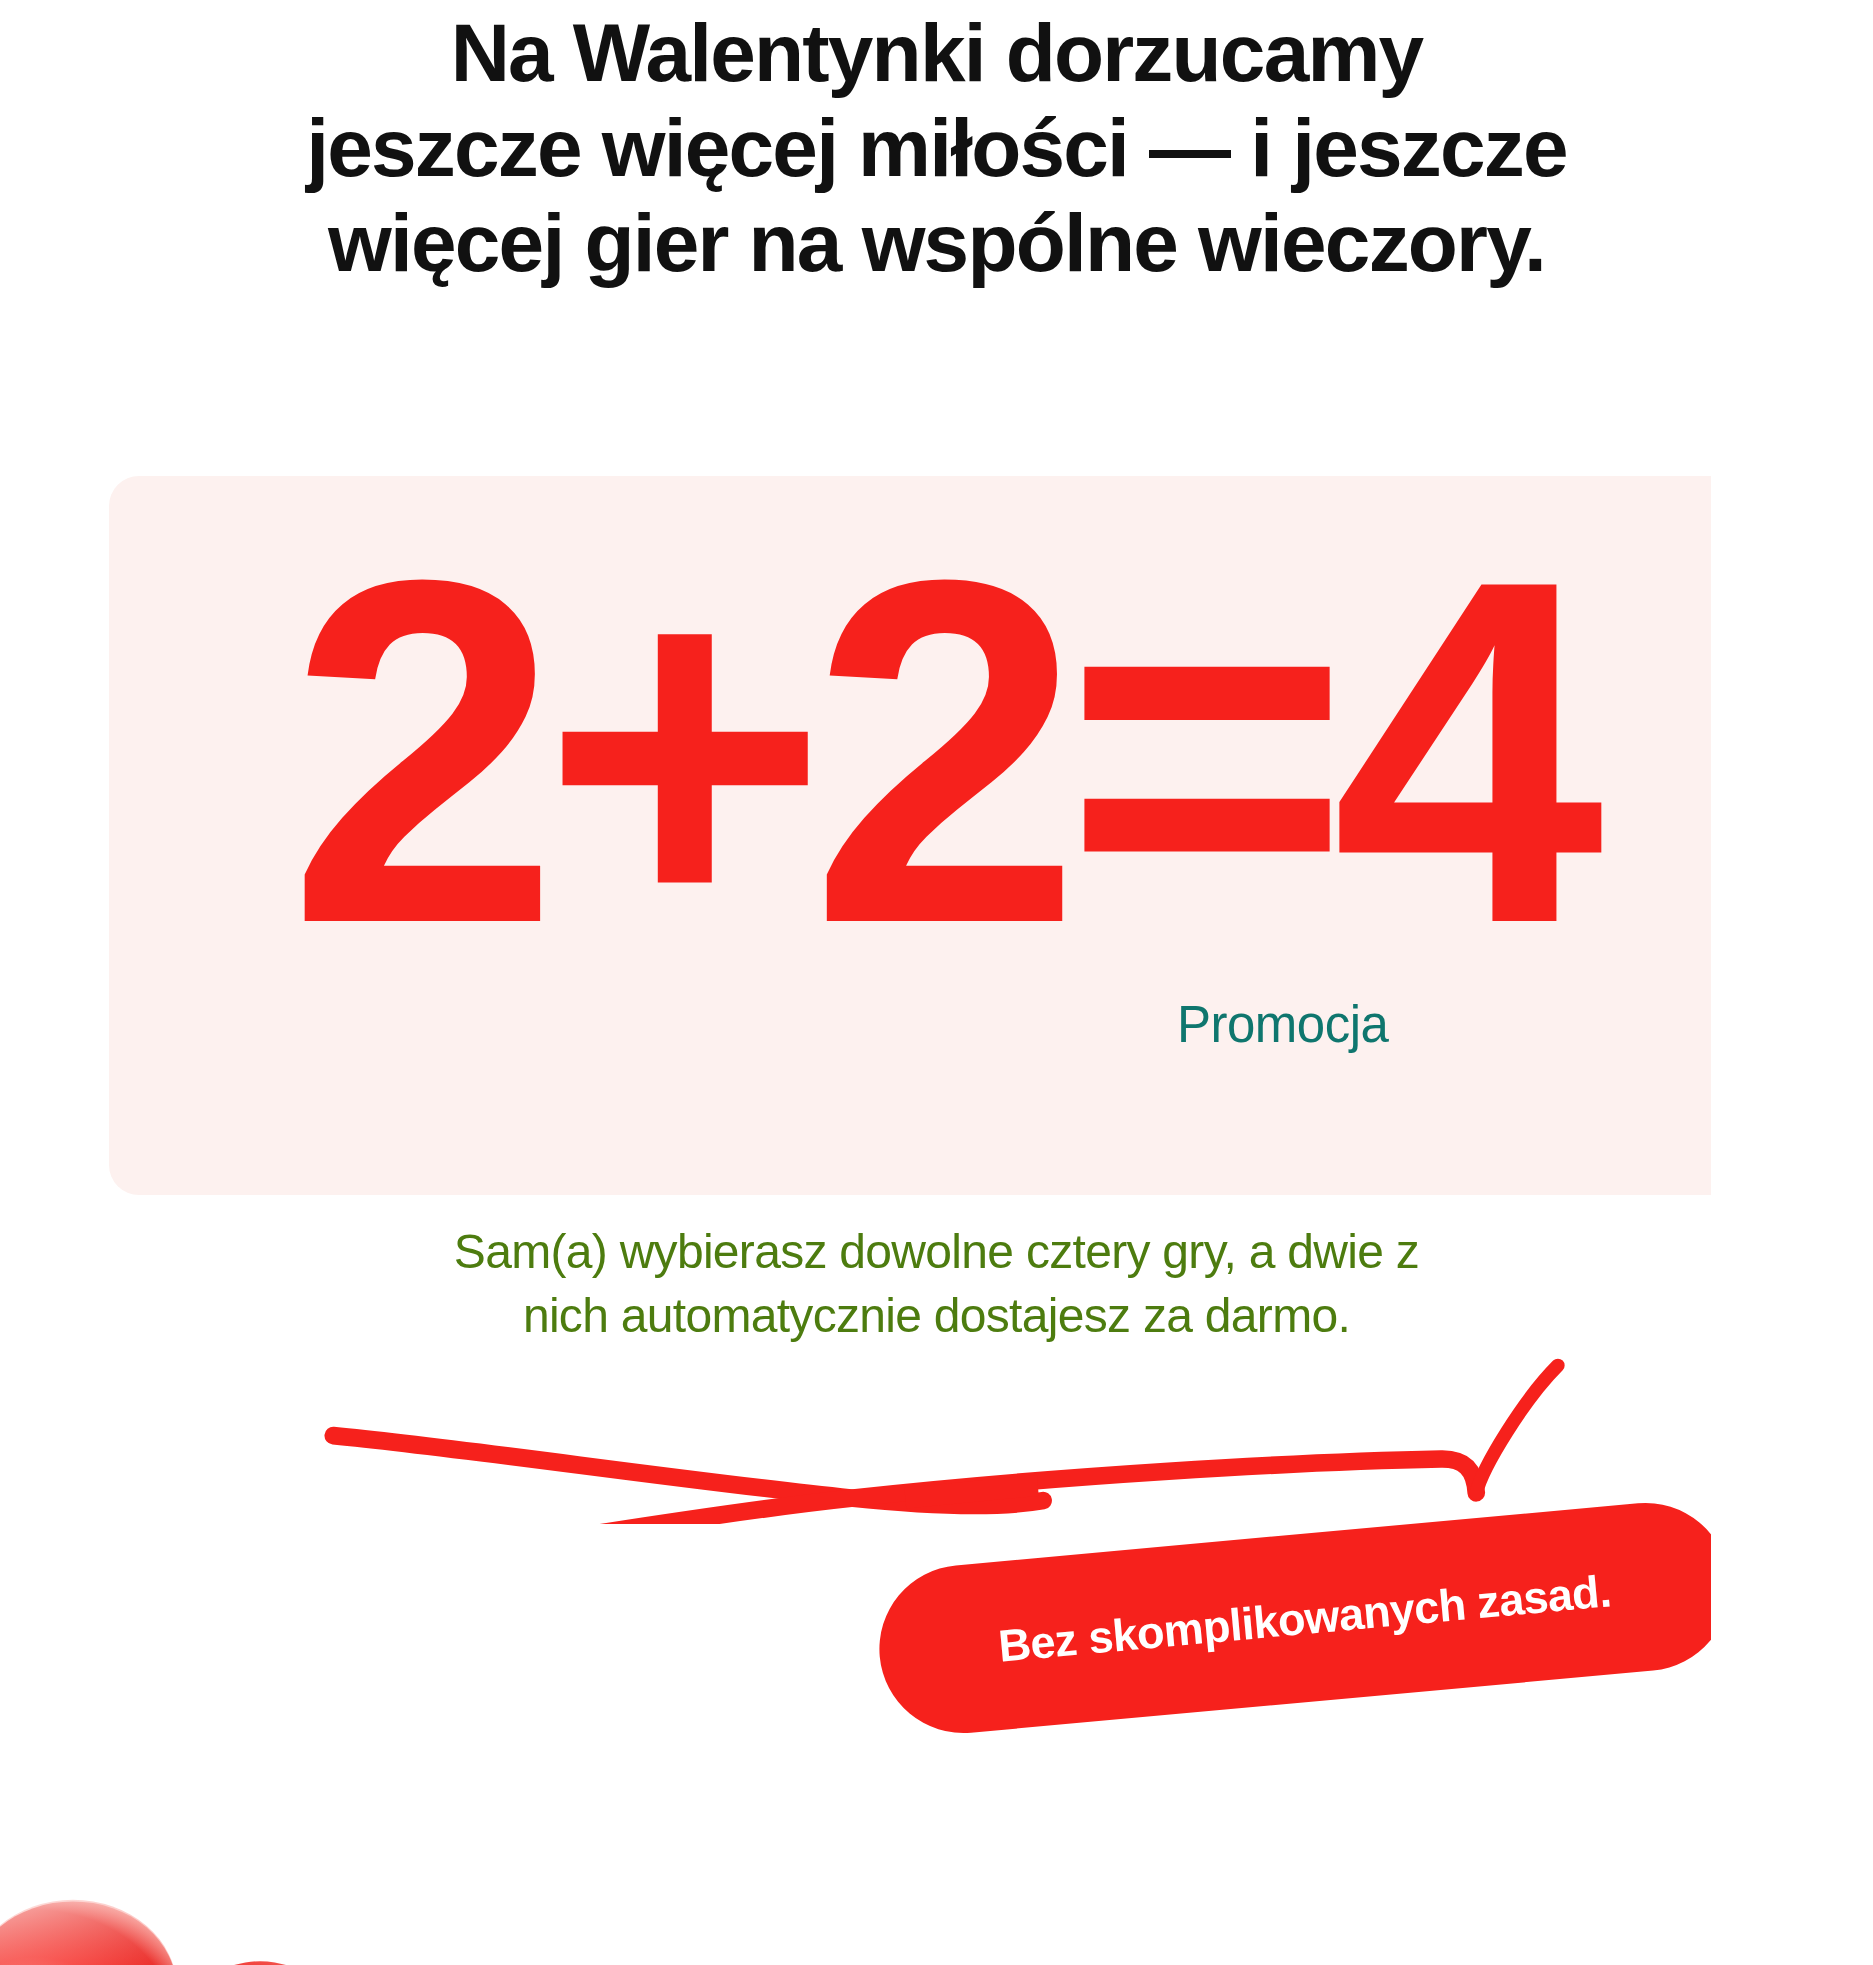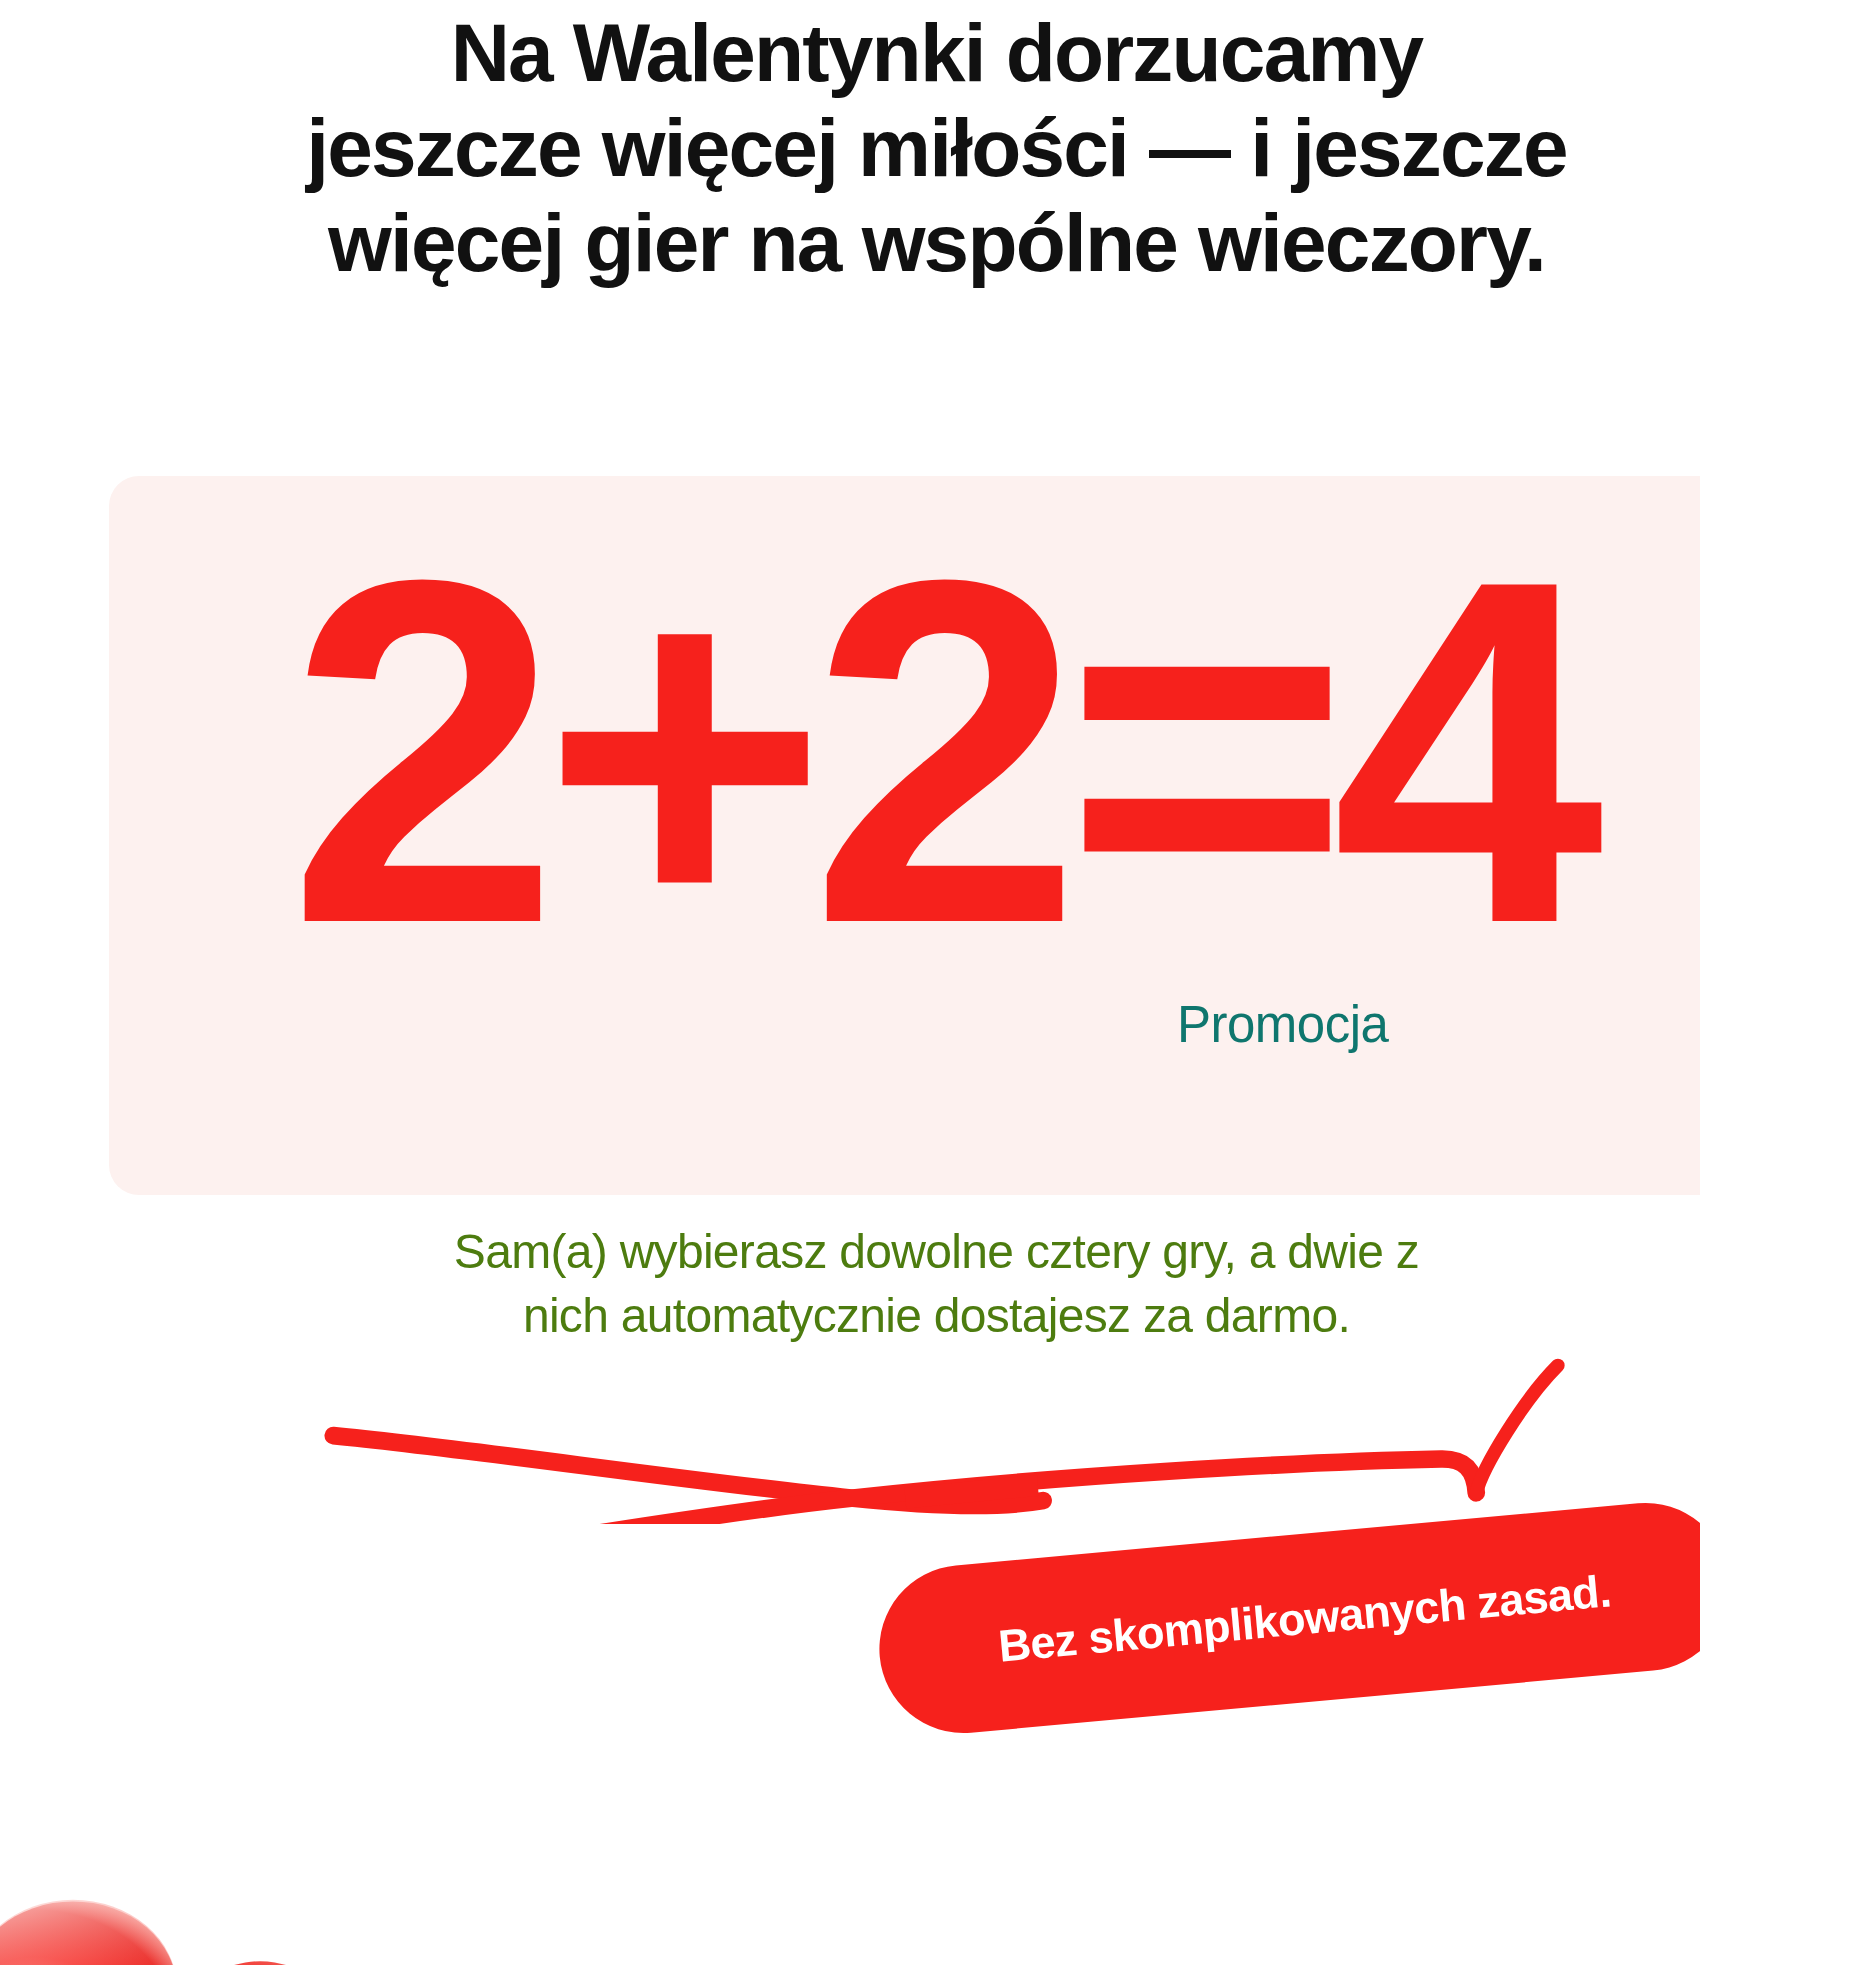--- a/index.html
+++ b/index.html
@@ -12,20 +12,21 @@
     font-family: "Liberation Sans", sans-serif;
     -webkit-font-smoothing: antialiased;
   }
 
   #poster {
     position: relative;
     width: 1700px;
     height: 1965px;
     background: #ffffff;
     overflow: hidden;
+    padding-left: 11px;
   }
 
   
   .headline {
     position: absolute;
     left: 156px;
     top: 5.2px;
     width: 1561px;
     text-align: center;
     font-size: 82px;

